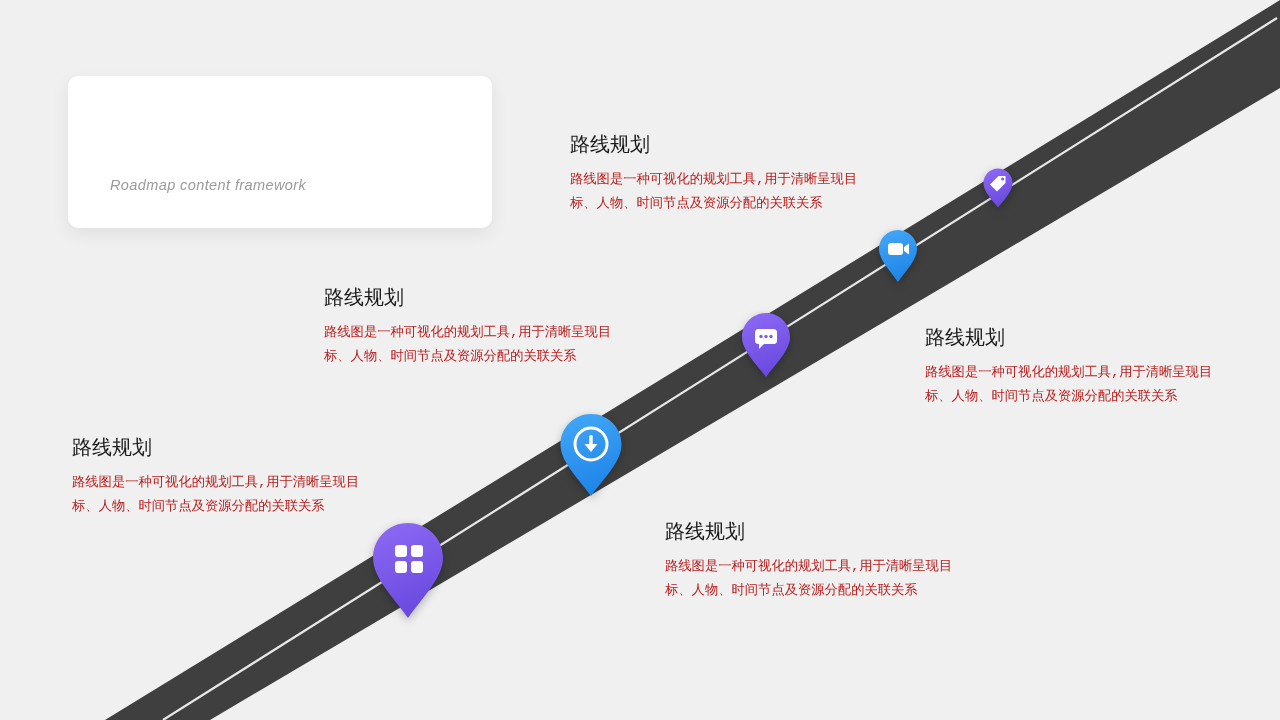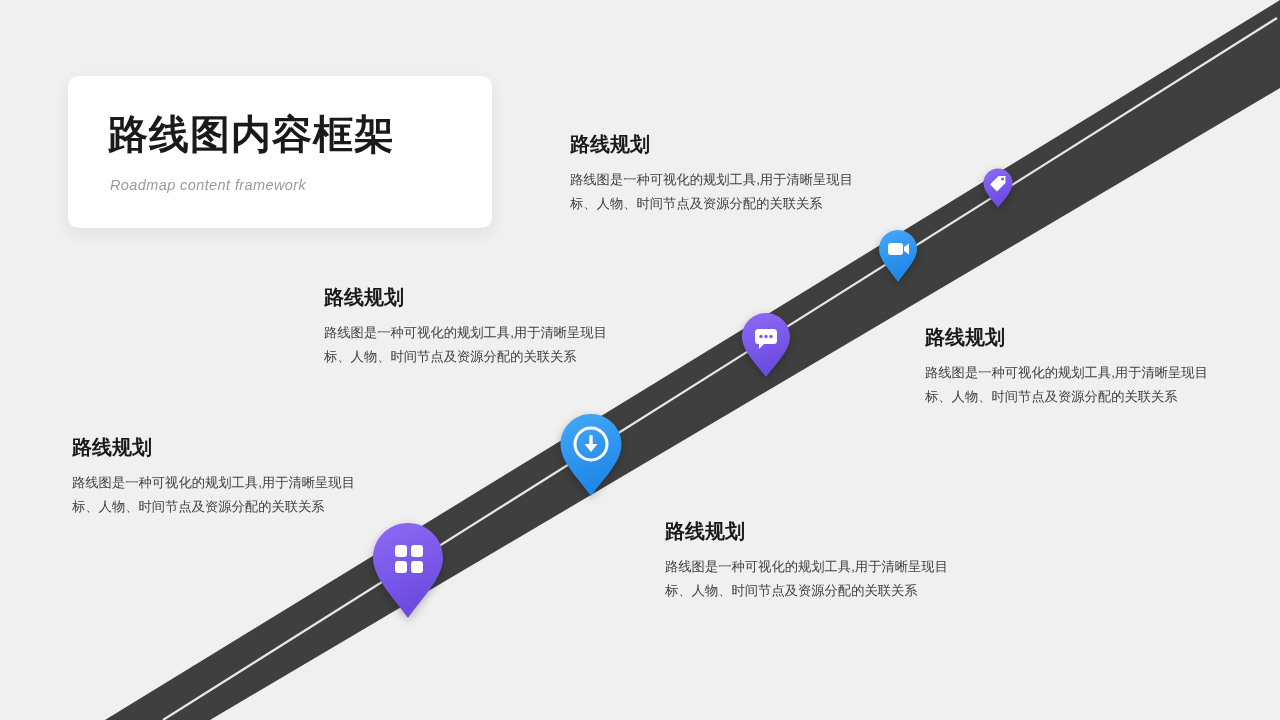--- a/index.html
+++ b/index.html
@@ -56,51 +56,51 @@
     white-space: nowrap;
     font-style: italic;
   }
 
   
   .block {
     position: absolute;
   }
   .block .b-title {
     font-size: 20px;
-    font-weight: bold;
+    font-weight: normal;
     color: #1a1a1a;
     line-height: 1.2;
     margin: 0 0 12px 0;
     white-space: nowrap;
   }
   .block .b-body {
     font-size: 13.3px;
-    color: #404040;
+    color: #b91c1c;
     line-height: 1.82;
     margin: 0;
     width: 290px;
+    font-family: Liberation Mono, monospace;
   }
 
   
   .pin {
     position: absolute;
     filter: drop-shadow(0 3px 4px rgba(0,0,0,0.25));
   }
   .pin svg { display: block; }
 </style>
 </head>
 <body>
 
 <svg id="road-layer" viewBox="0 0 1280 720" width="1280" height="720">
   <polygon points="1280,0 1280,88 210,720 105,720" fill="#3f3f3f"></polygon>
   <line x1="1277" y1="18" x2="163" y2="720" stroke="#e8e8e8" stroke-width="2.2"></line>
 </svg>
 
 <div id="title-card">
-  <div class="main-title">路线图内容框架</div>
   <div class="sub-title">Roadmap content framework</div>
 </div>
 
 <div class="block" style="left:570px; top:132px;">
   <p class="b-title">路线规划</p>
   <p class="b-body">路线图是一种可视化的规划工具,用于清晰呈现目标、人物、时间节点及资源分配的关联关系</p>
 </div>
 
 <div class="block" style="left:324px; top:285px;">
   <p class="b-title">路线规划</p>

